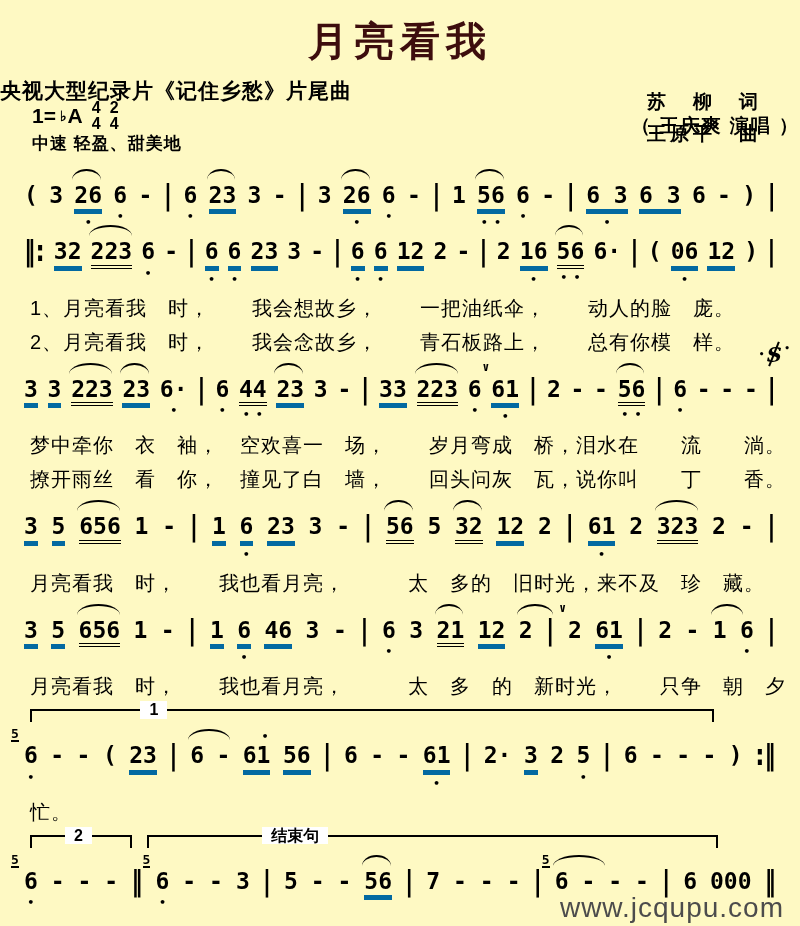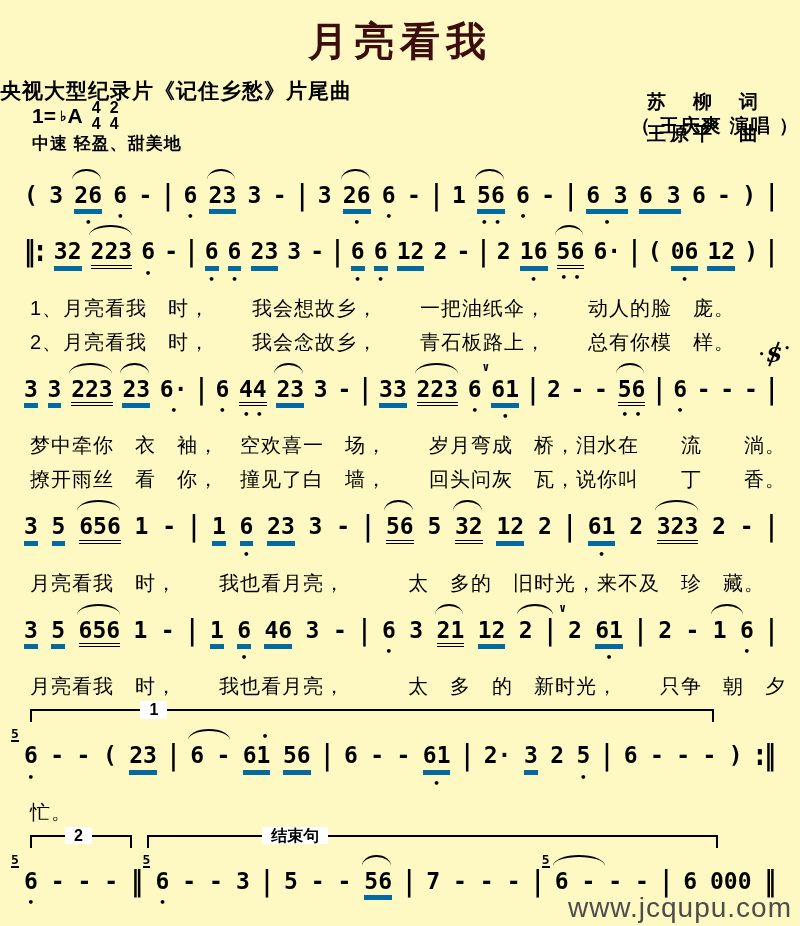--- a/index.html
+++ b/index.html
@@ -35,21 +35,21 @@
   .v::before{content:"∨";position:absolute;top:-15px;left:-9px;font-size:12px;line-height:1;}
   .grace{position:absolute;top:-15px;left:-13px;font-size:13px;line-height:1;border-bottom:2px solid #000;}
   .segno{position:absolute;top:-34px;right:-6px;font:italic bold 21px "DejaVu Serif",serif;}
   .segno .sslash{position:absolute;left:50%;top:50%;width:2px;height:26px;background:#000;transform:translate(-50%,-50%) rotate(22deg);}
   .segno::before{content:"•";position:absolute;left:-8px;top:7px;font-size:9px;}
   .segno::after{content:"•";position:absolute;right:-8px;top:1px;font-size:9px;}
   .lyr{font-size:20px;font-weight:normal;white-space:pre;margin:0 0 7px 8px;letter-spacing:1px;}
   .voltarow{position:relative;height:15px;margin:4px 0 2px 0;}
   .volta{position:absolute;top:2px;height:11px;border-top:2px solid #000;border-left:2px solid #000;border-right:2px solid #000;}
   .vlabel{position:absolute;top:-10px;background:#fff;padding:0 9px;font-size:16px;font-weight:bold;line-height:1.1;white-space:nowrap;}
-  .watermark{position:absolute;right:8px;bottom:2px;font-size:28px;color:#4c4c4c;letter-spacing:1px;
+  .watermark{position:absolute;right:16px;bottom:2px;font-size:28px;color:#4c4c4c;letter-spacing:1px;
              font-family:"Liberation Sans",sans-serif;}
 </style>
 </head>
 <body>
 
 <div class="page">
   <div class="header">
     <h1 class="title" style="color: rgb(61, 13, 13);">月亮看我</h1>
     <div class="subtitle">央视大型纪录片《记住乡愁》片尾曲</div>
     <div class="performer">（ 王庆爽 演唱 ）</div>

